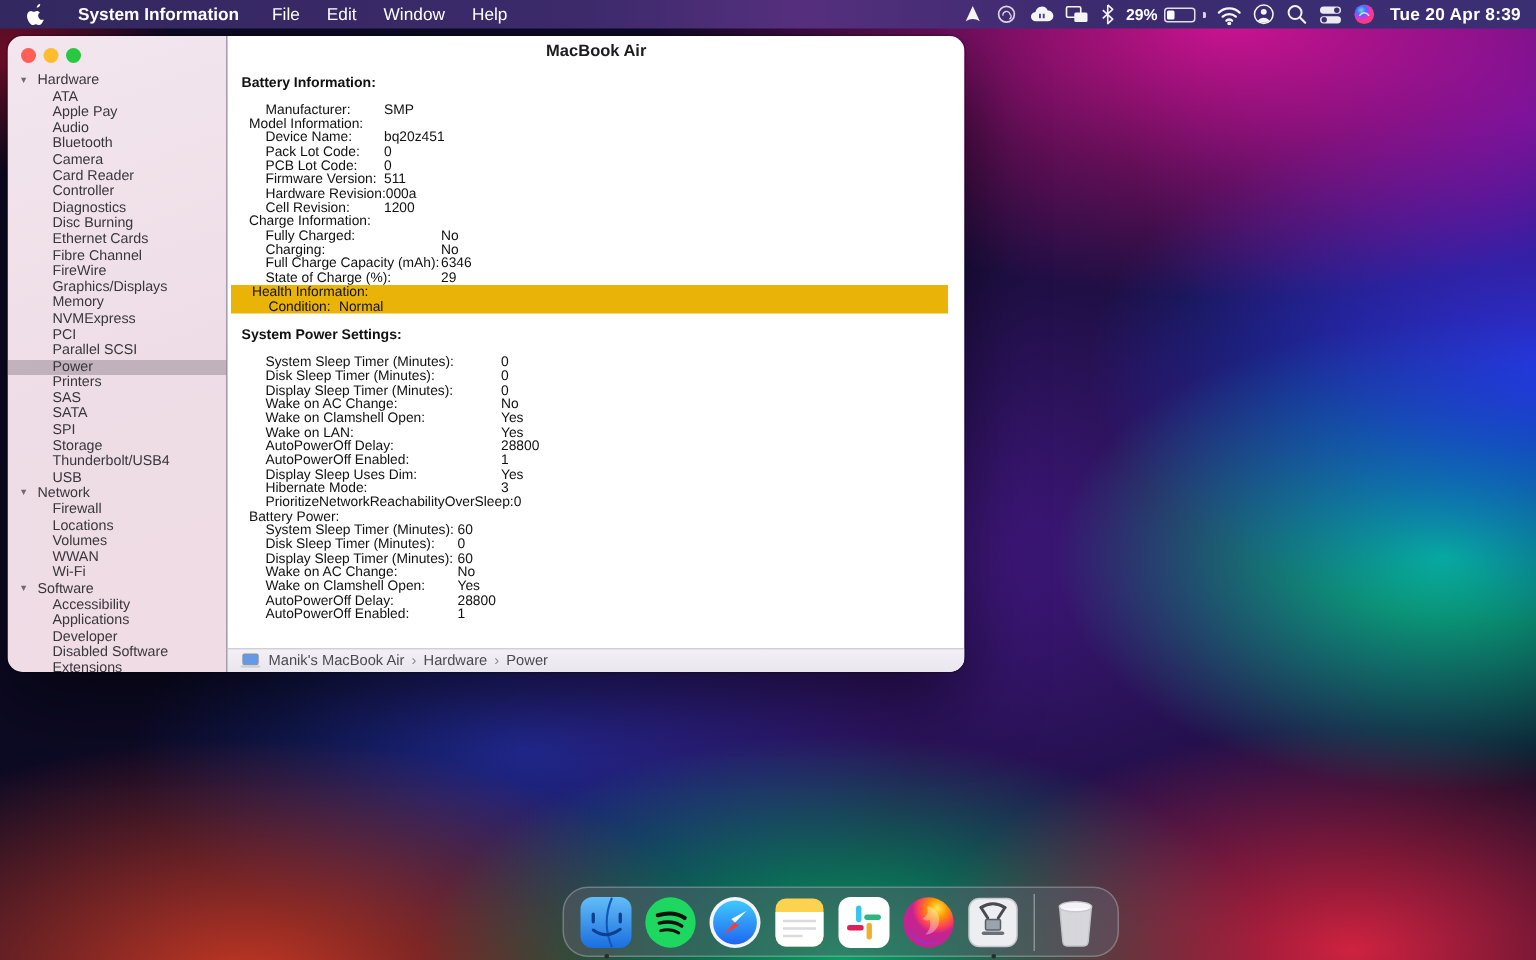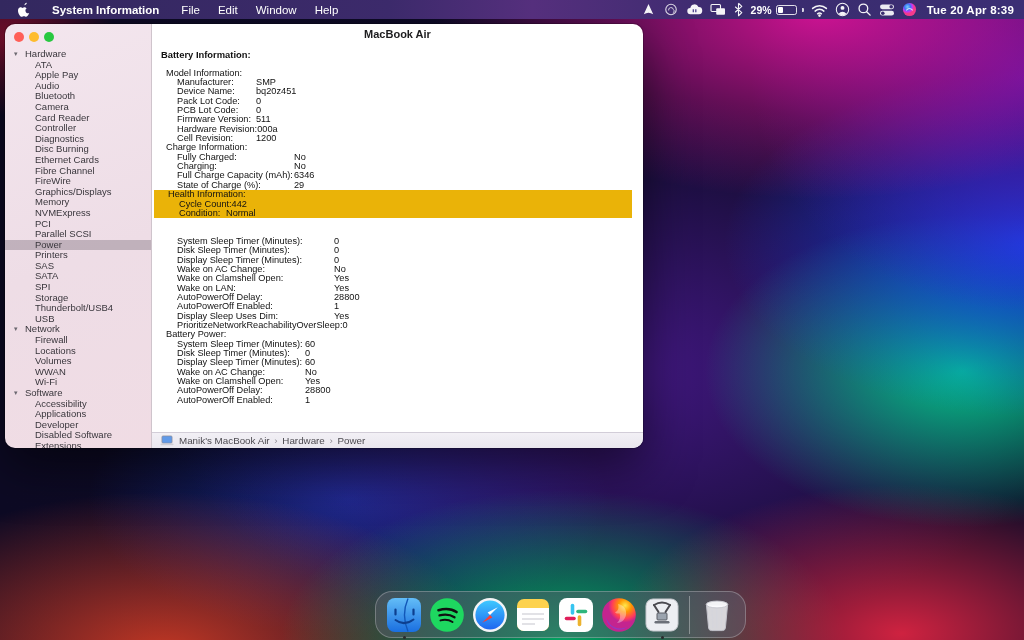--- a/index.html
+++ b/index.html
@@ -256,25 +256,25 @@
           <div class="side-item">Developer</div>
           <div class="side-item">Disabled Software</div>
           <div class="side-item">Extensions</div>
         </div>
     </div>
     <div class="content">
       <div class="win-title">MacBook Air</div>
       <div class="lines" id="content-lines">
           <div class="line header">Battery Information:</div>
           <div class="line blank"></div>
-          <div class="line section">Model Information:</div>
           <div class="line row g-model">
             <span class="lbl">Manufacturer:</span>
             <span class="val">SMP</span>
           </div>
+          <div class="line section">Model Information:</div>
           <div class="line row g-model">
             <span class="lbl">Device Name:</span>
             <span class="val">bq20z451</span>
           </div>
           <div class="line row g-model">
             <span class="lbl">Pack Lot Code:</span>
             <span class="val">0</span>
           </div>
           <div class="line row g-model">
             <span class="lbl">PCB Lot Code:</span>
@@ -304,28 +304,25 @@
           <div class="line row g-charge">
             <span class="lbl">Full Charge Capacity (mAh):</span>
             <span class="val">6346</span>
           </div>
           <div class="line row g-charge">
             <span class="lbl">State of Charge (%):</span>
             <span class="val">29</span>
           </div>
           <div class="line hl section">Health Information:</div>
           <div class="line hl row g-health">
-            <span class="lbl">Cycle Count:</span>
-            <span class="val">442</span>
-          </div>
-          <div class="line hl row g-health">
             <span class="lbl">Condition:</span>
             <span class="val">Normal</span>
           </div>
           <div class="line blank"></div>
+          <div class="line header">System Power Settings:</div>
           <div class="line blank"></div>
           <div class="line row g-ac">
             <span class="lbl">System Sleep Timer (Minutes):</span>
             <span class="val">0</span>
           </div>
           <div class="line row g-ac">
             <span class="lbl">Disk Sleep Timer (Minutes):</span>
             <span class="val">0</span>
           </div>
           <div class="line row g-ac">
@@ -348,20 +345,24 @@
             <span class="lbl">AutoPowerOff Delay:</span>
             <span class="val">28800</span>
           </div>
           <div class="line row g-ac">
             <span class="lbl">AutoPowerOff Enabled:</span>
             <span class="val">1</span>
           </div>
           <div class="line row g-ac">
             <span class="lbl">Display Sleep Uses Dim:</span>
             <span class="val">Yes</span>
+          </div>
+          <div class="line row g-ac">
+            <span class="lbl">Hibernate Mode:</span>
+            <span class="val">3</span>
           </div>
           <div class="line row g-ac">
             <span class="lbl">PrioritizeNetworkReachabilityOverSleep:</span>
             <span class="val">0</span>
           </div>
           <div class="line section">Battery Power:</div>
           <div class="line row g-batt">
             <span class="lbl">System Sleep Timer (Minutes):</span>
             <span class="val">60</span>
           </div>

